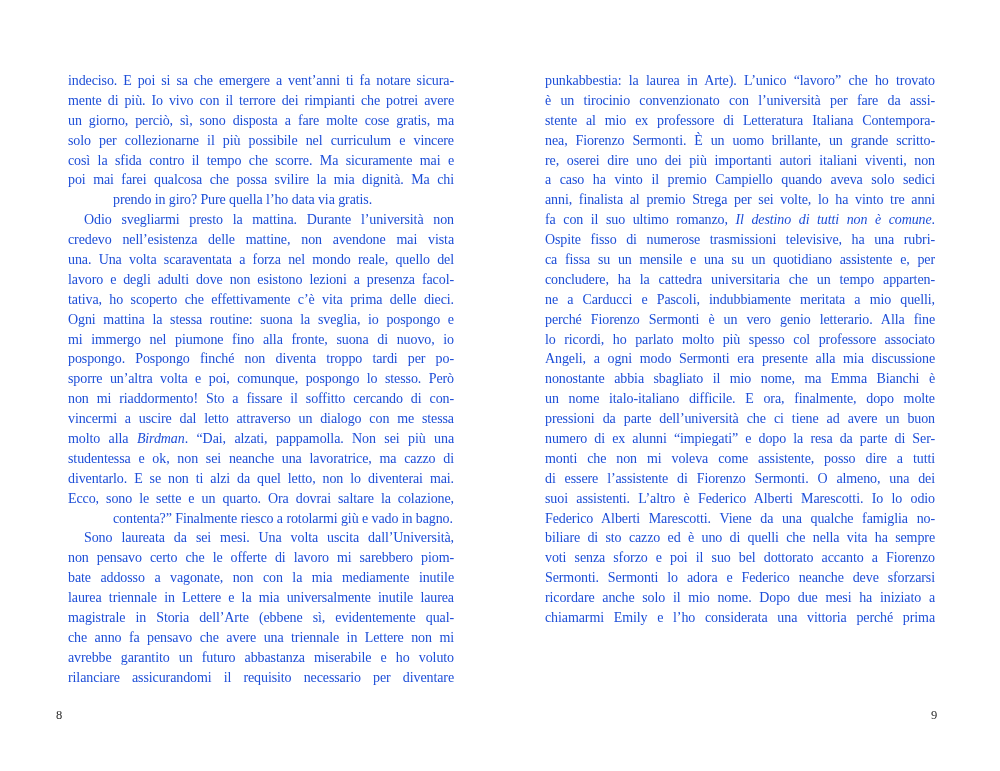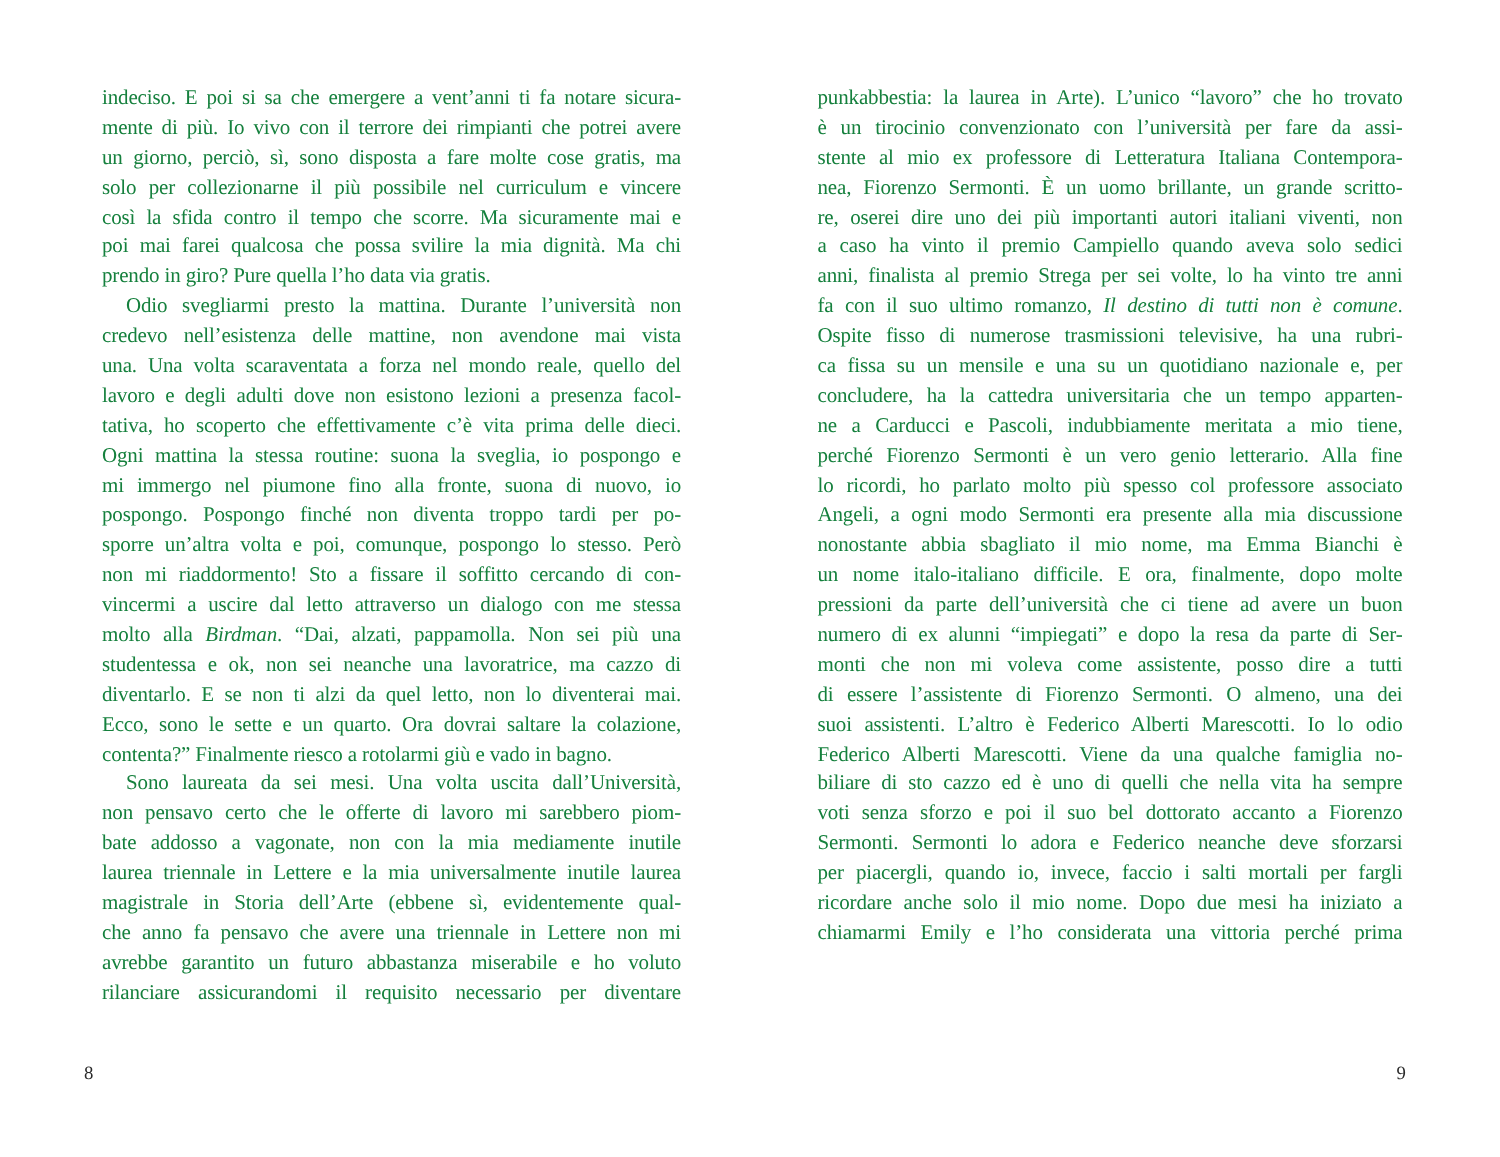--- a/index.html
+++ b/index.html
@@ -23,37 +23,38 @@
   .page {
     position: absolute;
     top: 0;
     height: 771px;
     background: #ffffff;
   }
   .page-left  { left: 0;   width: 500px; }
   .page-right { left: 500px; width: 500px; }
   .text-block {
     position: absolute;
-    top: 56px;
+    top: 71px;
     font-size: 14px;
     line-height: 19.9px;
     letter-spacing: -0.1px;
-    color: #15803d;
+    color: #1d4ed8;
   }
   .page-left  .text-block { left: 68px;  width: 386px; }
   .page-right .text-block { left: 45px;  width: 390px; } 
   .line {
     height: 19.9px;
     overflow: hidden;
     text-align: justify;
     text-align-last: justify;
     white-space: normal;
   }
   .line.para-end {
     text-align-last: left;
+    margin-left: 45px;
   }
   .line.indent {
     text-indent: 16px;
   }
   .line em {
     font-style: italic;
   }
   .page-number {
     position: absolute;
     font-size: 12.5px;
@@ -108,37 +109,36 @@
     <div class="text-block">
         <div class="line"><span>punkabbestia: la laurea in Arte). L’unico “lavoro” che ho trovato</span></div>
         <div class="line"><span>è un tirocinio convenzionato con l’università per fare da assi-</span></div>
         <div class="line"><span>stente al mio ex professore di Letteratura Italiana Contempora-</span></div>
         <div class="line"><span>nea, Fiorenzo Sermonti. È un uomo brillante, un grande scritto-</span></div>
         <div class="line"><span>re, oserei dire uno dei più importanti autori italiani viventi, non</span></div>
         <div class="line"><span>a caso ha vinto il premio Campiello quando aveva solo sedici</span></div>
         <div class="line"><span>anni, finalista al premio Strega per sei volte, lo ha vinto tre anni</span></div>
         <div class="line"><span>fa con il suo ultimo romanzo, </span><em>Il destino di tutti non è comune</em><span>.</span></div>
         <div class="line"><span>Ospite fisso di numerose trasmissioni televisive, ha una rubri-</span></div>
-        <div class="line"><span>ca fissa su un mensile e una su un quotidiano nazionale e, per</span></div>
+        <div class="line"><span>ca fissa su un mensile e una su un quotidiano assistente e, per</span></div>
         <div class="line"><span>concludere, ha la cattedra universitaria che un tempo apparten-</span></div>
-        <div class="line"><span>ne a Carducci e Pascoli, indubbiamente meritata a mio tiene,</span></div>
+        <div class="line"><span>ne a Carducci e Pascoli, indubbiamente meritata a mio quelli,</span></div>
         <div class="line"><span>perché Fiorenzo Sermonti è un vero genio letterario. Alla fine</span></div>
         <div class="line"><span>lo ricordi, ho parlato molto più spesso col professore associato</span></div>
         <div class="line"><span>Angeli, a ogni modo Sermonti era presente alla mia discussione</span></div>
         <div class="line"><span>nonostante abbia sbagliato il mio nome, ma Emma Bianchi è</span></div>
         <div class="line"><span>un nome italo-italiano difficile. E ora, finalmente, dopo molte</span></div>
         <div class="line"><span>pressioni da parte dell’università che ci tiene ad avere un buon</span></div>
         <div class="line"><span>numero di ex alunni “impiegati” e dopo la resa da parte di Ser-</span></div>
         <div class="line"><span>monti che non mi voleva come assistente, posso dire a tutti</span></div>
         <div class="line"><span>di essere l’assistente di Fiorenzo Sermonti. O almeno, una dei</span></div>
         <div class="line"><span>suoi assistenti. L’altro è Federico Alberti Marescotti. Io lo odio</span></div>
         <div class="line"><span>Federico Alberti Marescotti. Viene da una qualche famiglia no-</span></div>
         <div class="line"><span>biliare di sto cazzo ed è uno di quelli che nella vita ha sempre</span></div>
         <div class="line"><span>voti senza sforzo e poi il suo bel dottorato accanto a Fiorenzo</span></div>
         <div class="line"><span>Sermonti. Sermonti lo adora e Federico neanche deve sforzarsi</span></div>
-        <div class="line"><span>per piacergli, quando io, invece, faccio i salti mortali per fargli</span></div>
         <div class="line"><span>ricordare anche solo il mio nome. Dopo due mesi ha iniziato a</span></div>
         <div class="line"><span>chiamarmi Emily e l’ho considerata una vittoria perché prima</span></div>
       </div>
     <div class="page-number page-number-right">9</div>
   </div>
 
 </div>
 
 </body></html>

